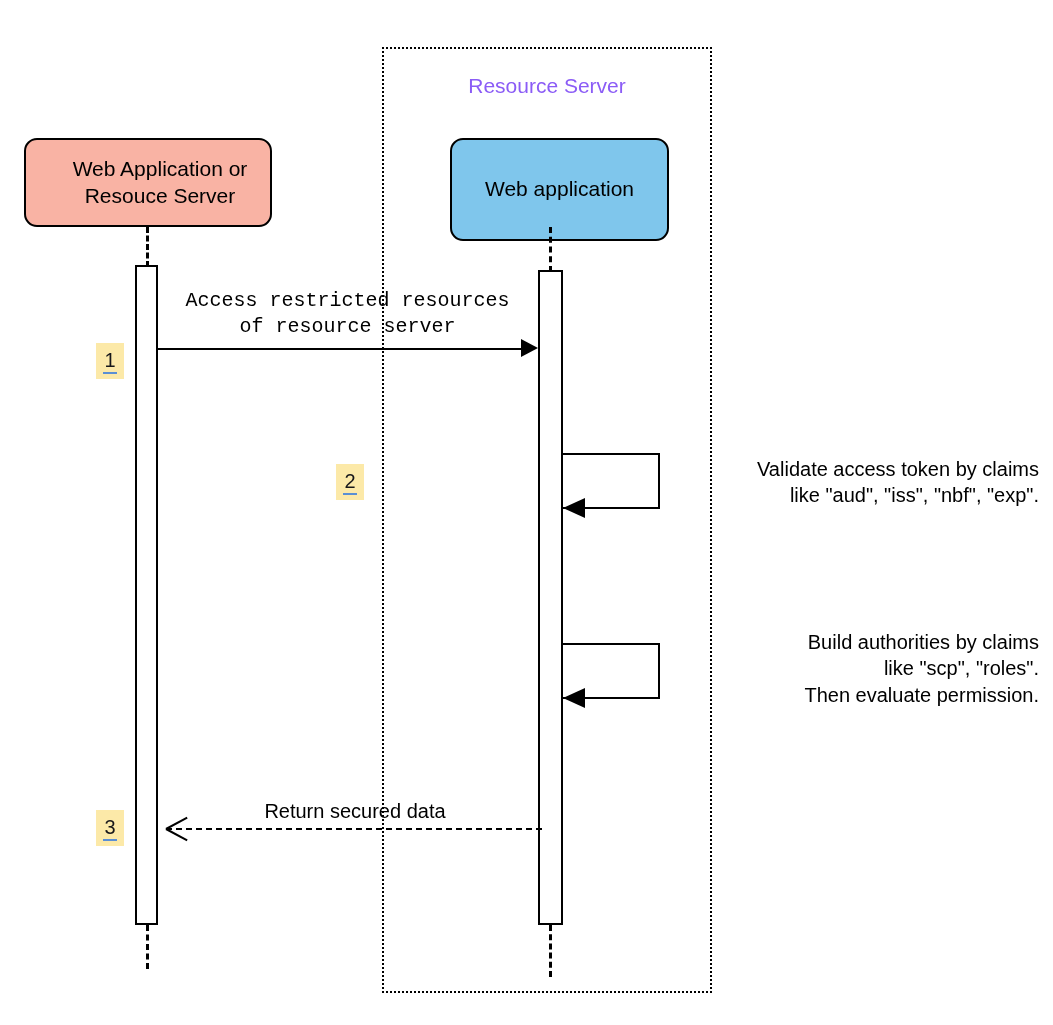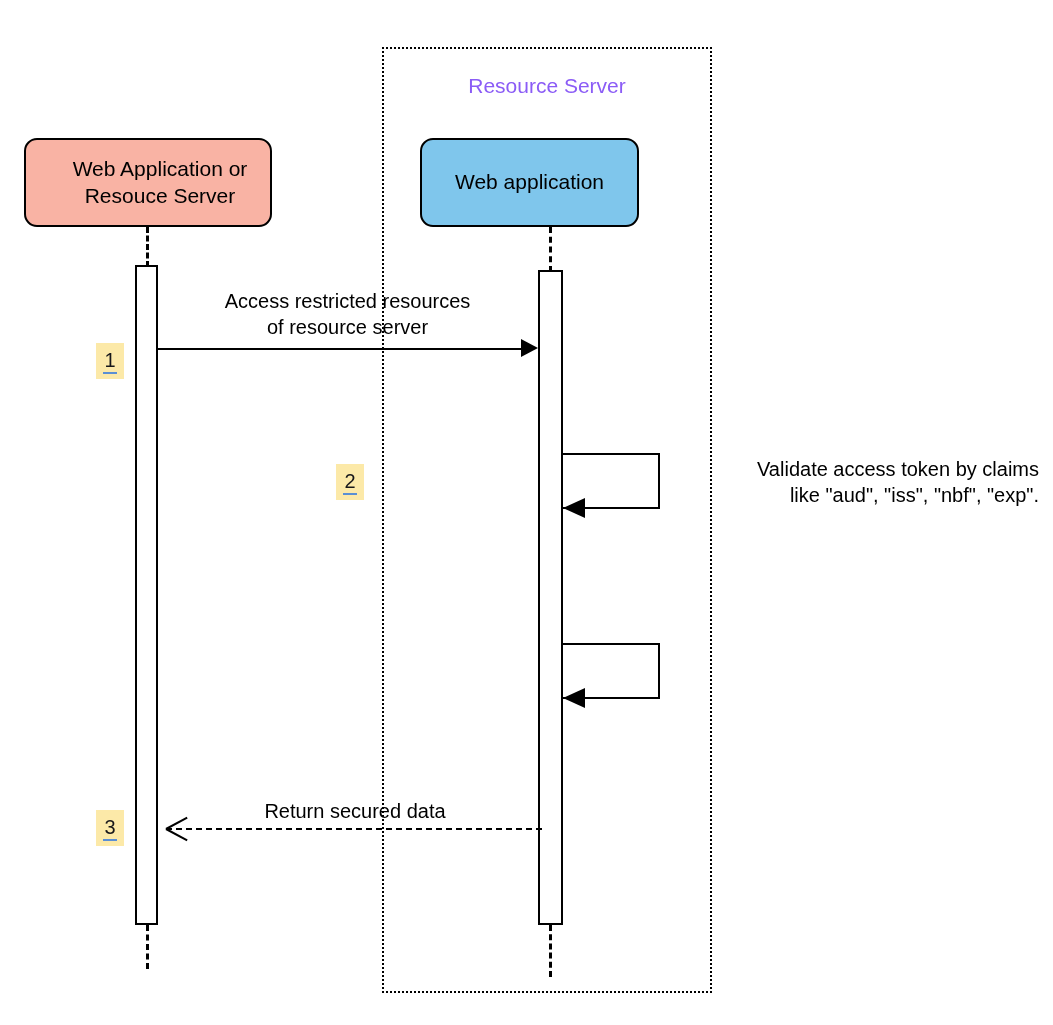--- a/index.html
+++ b/index.html
@@ -156,30 +156,30 @@
   <div class="participant" style="left:24px; top:138px; width:248px; height:89px; background:#f9b3a4;padding-left:30px;">
     <span style="white-space:pre-line;">Web Application or
 Resouce Server</span>
   </div>
 
   <div class="lifeline-dash" style="left:146px; top:227px; height:40px;"></div>
   <div class="lifeline-dash" style="left:146px; top:925px; height:44px;"></div>
 
   <div class="activation" style="left:135px; top:265px; width:23px; height:660px;"></div>
 
-  <div class="participant" style="left:420px; top:138px; width:219px; height:89px; background:#7fc6ec;">
+  <div class="participant" style="left:450px; top:138px; width:219px; height:103px; background:#7fc6ec;">
     <span style="white-space:pre-line;">Web application</span>
   </div>
 
   <div class="lifeline-dash" style="left:549px; top:227px; height:45px;"></div>
   <div class="lifeline-dash" style="left:549px; top:925px; height:52px;"></div>
 
   <div class="activation" style="left:538px; top:270px; width:25px; height:655px;"></div>
 
-  <div class="msg-label center" style="left:160px; top:288px; width:375px;">Access restricted resources
+  <div class="msg-label center" style="left:160px; top:288px; width:375px;font-family:Liberation Mono, monospace;">Access restricted resources
 of resource server</div>
 
   <div class="msg-line" style="left:158px; top:348px; width:365px;"></div>
 
   <div class="arrow-right" style="left:521px; top:339px;"></div>
 
   <div class="step-badge" style="left:96px; top:343px; width:28px; height:36px;">
     <span>1</span>
   </div>
 
@@ -191,20 +191,23 @@
 like "aud", "iss", "nbf", "exp".</div>
 
   <div class="step-badge" style="left:336px; top:464px; width:28px; height:36px;">
     <span>2</span>
   </div>
 
   <div class="selfcall" style="left:563px; top:643px; width:97px; height:56px;"></div>
 
   <div class="arrow-solid-left" style="left:563px; top:688px;"></div>
 
+  <div class="msg-label left" style="left:679px; top:629px; width:360px;">Build authorities by claims
+like "scp", "roles".
+Then evaluate permission.</div>
 
   <div class="msg-label center" style="left:170px; top:798px; width:370px;">Return secured data</div>
 
   <div class="msg-line dashed" style="left:166px; top:828px; width:376px;"></div>
 
   <div class="arrow-open-left" style="left:166px; top:828px;"></div>
 
   <div class="step-badge" style="left:96px; top:810px; width:28px; height:36px;">
     <span>3</span>
   </div>

